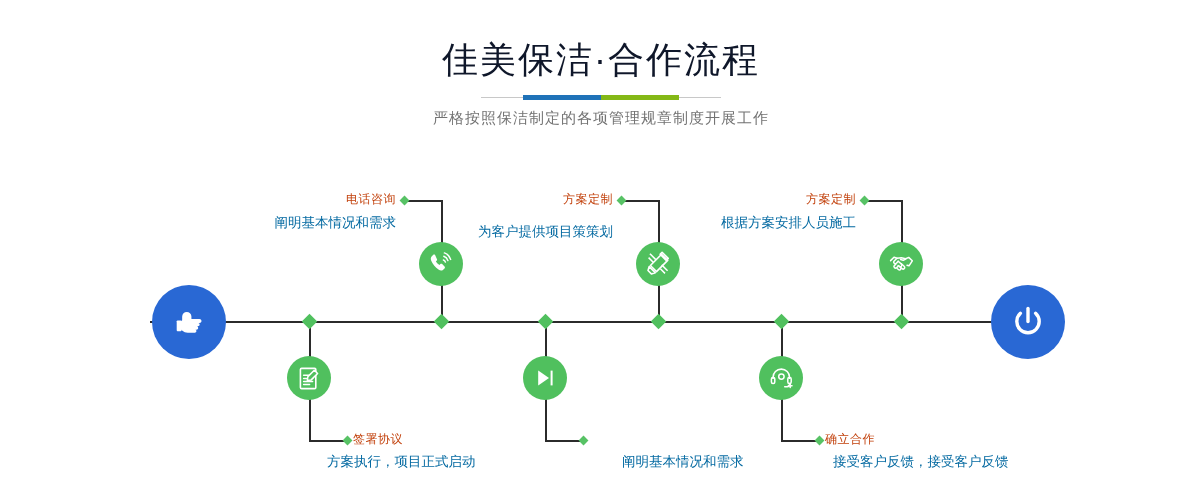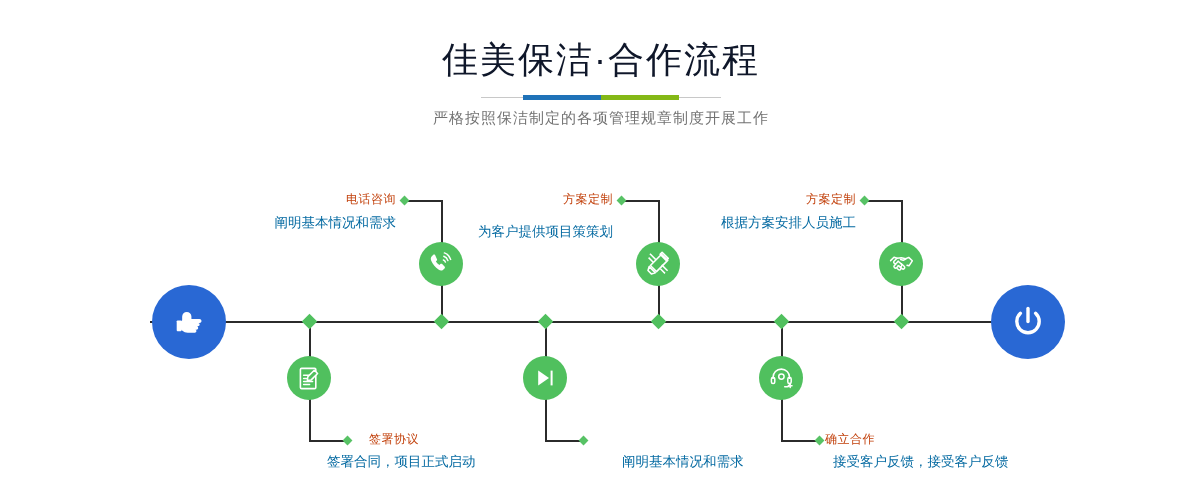--- a/index.html
+++ b/index.html
@@ -270,22 +270,22 @@
   <div class="bullet" style="left:344px; top:437px;"></div>
   <div class="step-icon" style="left:287px; top:356px;">
     <span>
       <svg width="25" height="25" viewBox="0 0 25 25" aria-hidden="true">
         <rect x="3.4" y="2.4" width="15.4" height="20.2" rx="1.2" fill="none" stroke="#ffffff" stroke-width="1.6"></rect>
         <path fill="none" stroke="#ffffff" stroke-width="1.5" stroke-linecap="round" d="M6.6 9.2h6.2M6.6 12.4h9.0M6.6 15.6h9.0M6.6 18.4h6.0"></path>
         <path fill="#50c05e" stroke="#ffffff" stroke-width="1.5" stroke-linejoin="round" d="M17.3 4.2l3.3 3.3-6.4 6.4-3.9.6.6-3.9z"></path>
       </svg>
     </span>
   </div>
-  <div class="lbl-title" style="left:369px; top:428px; width:230px;">签署协议</div>
-  <div class="lbl-desc" style="left:327px; top:452px; width:280px;">签署合同，项目正式启动</div>
+  <div class="lbl-title" style="left:353px; top:428px; width:230px;">签署协议</div>
+  <div class="lbl-desc" style="left:327px; top:452px; width:280px;">方案执行，项目正式启动</div>
 
   <div class="diamond" style="left:540px; top:316px;"></div>
   <div class="vline" style="left:545px; top:321px; height:120px;"></div>
   <div class="hline" style="left:545px; top:440px; width:38px;"></div>
   <div class="bullet" style="left:580px; top:437px;"></div>
   <div class="step-icon" style="left:523px; top:356px;">
     <span>
       <svg width="24" height="24" viewBox="0 0 24 24" aria-hidden="true">
         <path fill="#ffffff" d="M5.2 4.4L16.0 12.0 5.2 19.6z"></path>
         <rect x="17.6" y="4.6" width="2.0" height="14.8" fill="#ffffff"></rect>

